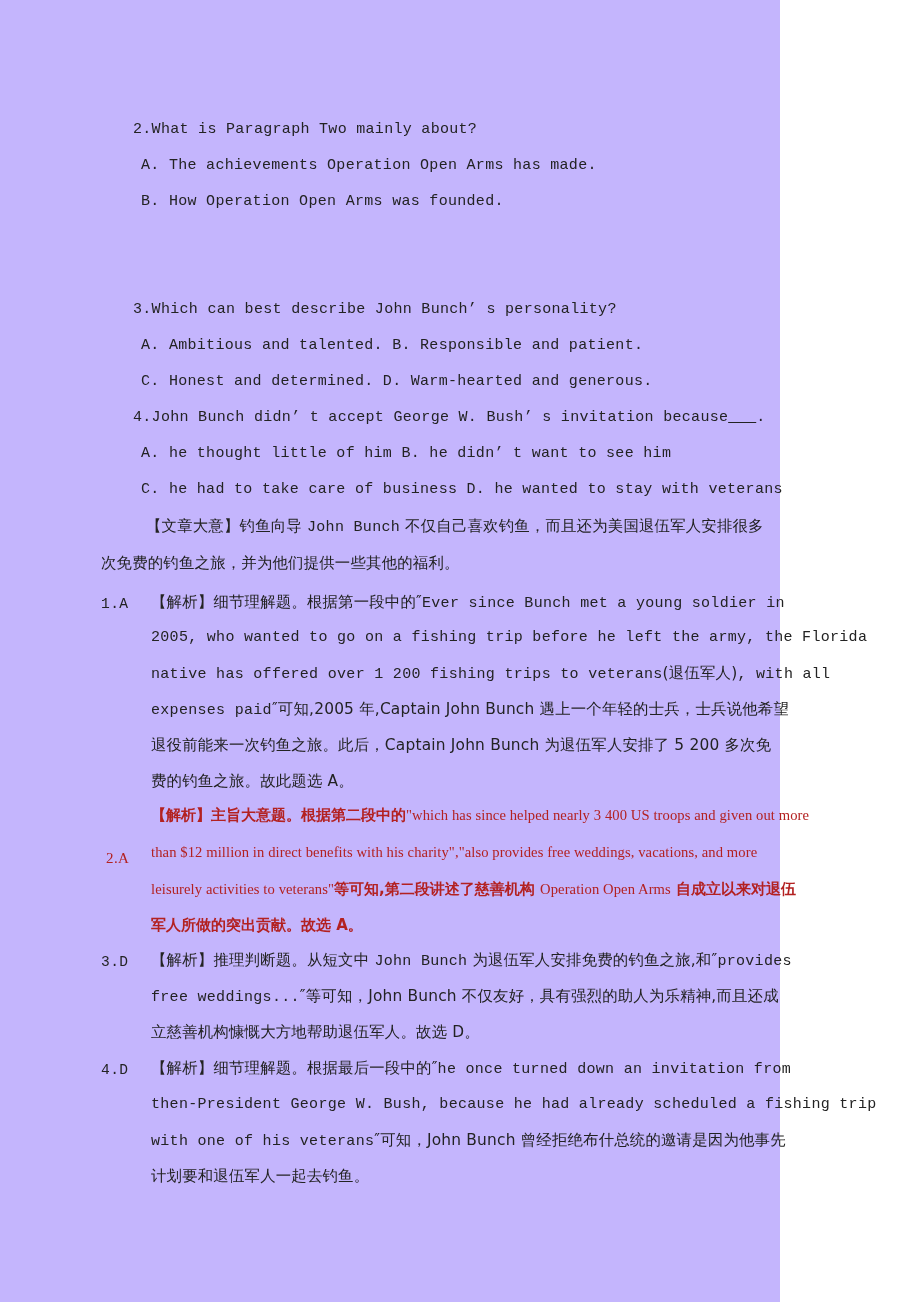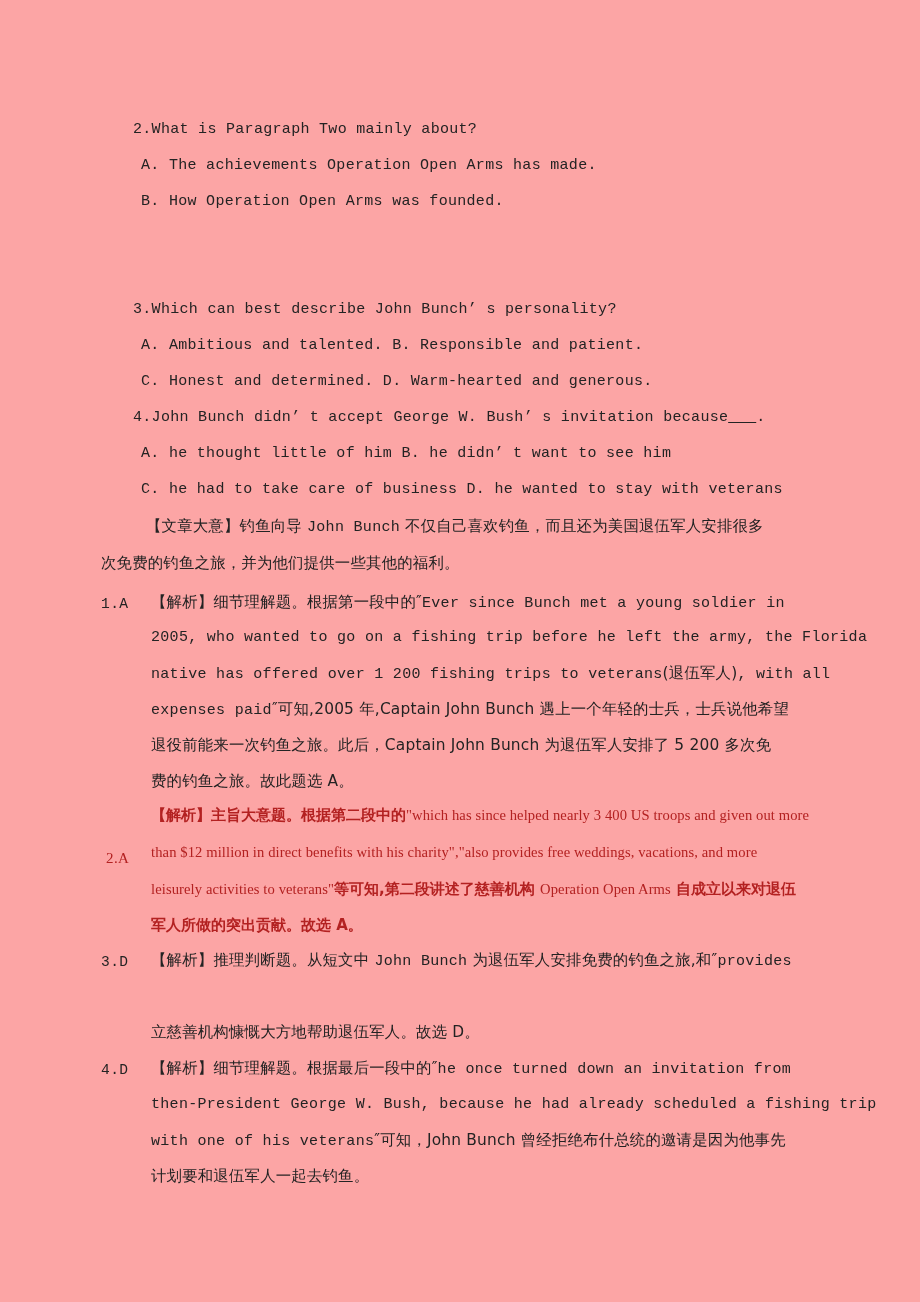--- a/index.html
+++ b/index.html
@@ -10,23 +10,23 @@
   body {
     width: 920px;
     height: 1302px;
     font-family: "Liberation Mono", "DejaVu Sans Mono", monospace;
     color: #1a1a1a;
     overflow: hidden;
     position: relative;
   }
   .page {
     position: relative;
-    width: 920px;
+    width: 780px;
     height: 1302px;
-    background: #fca5a5;
+    background: #c4b5fd;
   }
 
   
   .ln {
     position: absolute;
     white-space: nowrap;
     font-size: 15.2px;
     letter-spacing: 0.35px;
     color: #232323;
     line-height: 1;
@@ -158,20 +158,23 @@
     <span class="red-serif seg">leisurely activities to veterans"</span><span class="red-cn seg">等可知,第二段讲述了慈善机构 </span><span class="red-serif seg">Operation Open Arms</span><span class="red-cn seg"> 自成立以来对退伍</span>
   </div>
   <div class="row" style="top:918px; left:151px;">
     <span class="red-cn seg">军人所做的突出贡献。故选 A。</span>
   </div>
 
   <div class="key-label" style="top:955px;">3.D</div>
   <div class="row" style="top:953px; left:151px;">
     <span class="cn seg">【解析】</span><span class="cn seg">推理判断题。</span><span class="cn seg">从短文中 </span><span class="en seg">John Bunch</span><span class="cn seg"> 为退伍军人安排免费的钓鱼之旅,和″</span><span class="en seg">provides</span>
   </div>
+  <div class="row" style="top:989px; left:151px;">
+    <span class="en seg">free weddings...</span><span class="cn seg">″等可知，John Bunch 不仅友好，具有强烈的助人为乐精神,而且还成</span>
+  </div>
   <div class="row" style="top:1025px; left:151px;">
     <span class="cn seg">立慈善机构慷慨大方地帮助退伍军人。故选 D。</span>
   </div>
 
   <div class="key-label" style="top:1063px;">4.D</div>
   <div class="row" style="top:1061px; left:151px;">
     <span class="cn seg">【解析】</span><span class="cn seg">细节理解题。</span><span class="cn seg">根据最后一段中的″</span><span class="en seg">he once turned down an invitation from</span>
   </div>
   <div class="row" style="top:1097px; left:151px;">
     <span class="en seg">then-President George W. Bush, because he had already scheduled a fishing trip</span>

